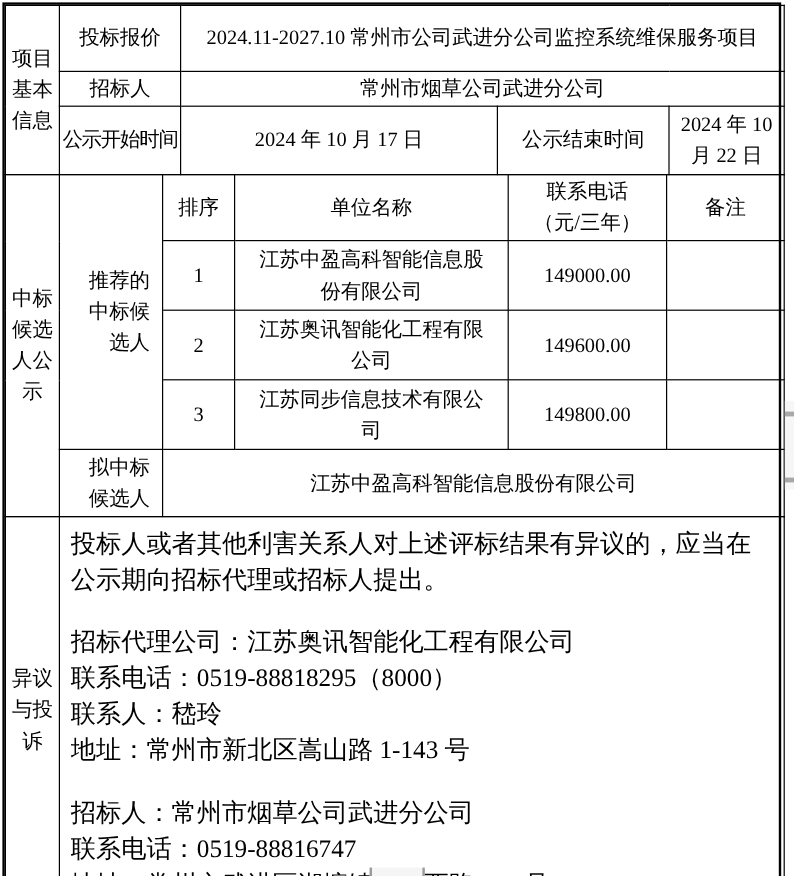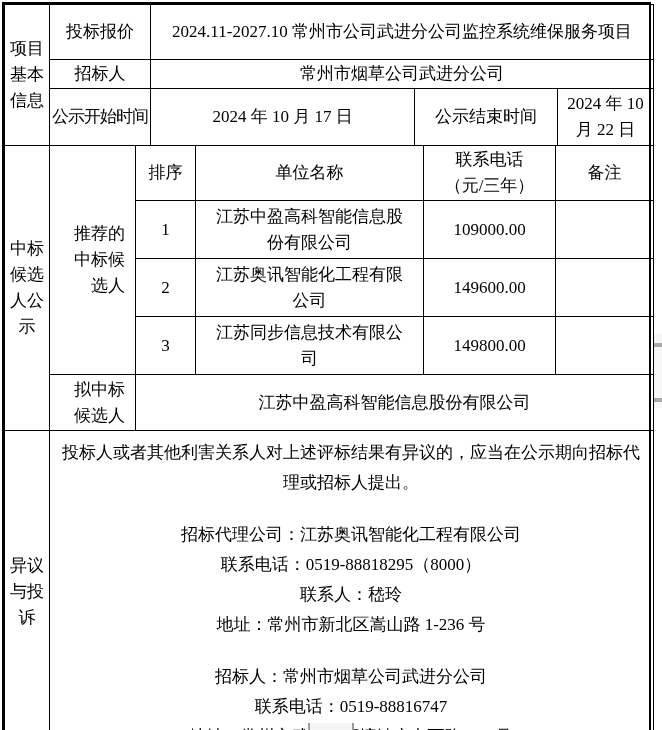--- a/index.html
+++ b/index.html
@@ -23,21 +23,21 @@
   .tight{white-space:nowrap;letter-spacing:-1px;padding:0;}
   .nowrap{white-space:nowrap;}
   .company{padding:0 15px;}
   .prewrap{white-space:pre-line;}
   
   .t1 .r1 td{height:52px;} .t1 .r2 td{height:26px;} .t1 .r3 td{height:54px;}
   .t2 .rh td{height:50px;} .t2 .rc td{height:55px;} .t2 .rp td{height:53px;}
   .t3 .ro td{height:308px;}
   
   .obj-cell{vertical-align:top;text-align:left;padding:7px 10px 0 9px;}
-  .obj-cell div{line-height:30px;font-size:17px;text-align:center;}
+  .obj-cell div{line-height:30px;font-size:21px;}
   .obj-gap{height:22px;}
   
   .right-strip{
     position:absolute;left:654px;top:334px;width:8px;height:74px;
     background:#f6f6f6;
   }
   .right-strip .tick{position:absolute;left:0;width:8px;height:4px;background:#a8a8a8;}
   .right-strip .tick.top{top:9px;}
   .right-strip .tick.bot{top:64px;}
   .bottom-thumb{
@@ -93,21 +93,21 @@
       <td rowspan="4" class="sub-label">推荐的中标候选人</td>
       <td class="nowrap">排序</td>
       <td class="nowrap">单位名称</td>
       <td><span class="prewrap">联系电话
 （元/三年）</span></td>
       <td class="nowrap">备注</td>
     </tr>
     <tr class="rc">
       <td>1</td>
       <td class="company">江苏中盈高科智能信息股份有限公司</td>
-      <td>109000.00</td>
+      <td>149000.00</td>
       <td></td>
     </tr>
     <tr class="rc">
       <td>2</td>
       <td class="company">江苏奥讯智能化工程有限公司</td>
       <td>149600.00</td>
       <td></td>
     </tr>
     <tr class="rc">
       <td>3</td>
@@ -129,21 +129,21 @@
     </colgroup>
     <tbody>
         <tr class="ro">
       <td class="side-label">异议与投诉</td>
       <td class="obj-cell">
         <div>投标人或者其他利害关系人对上述评标结果有异议的，应当在公示期向招标代理或招标人提出。</div>
         <div class="obj-gap"></div>
         <div>招标代理公司：江苏奥讯智能化工程有限公司</div>
         <div>联系电话：0519-88818295（8000）</div>
         <div>联系人：嵇玲</div>
-        <div>地址：常州市新北区嵩山路 1-236 号</div>
+        <div>地址：常州市新北区嵩山路 1-143 号</div>
         <div class="obj-gap"></div>
         <div>招标人：常州市烟草公司武进分公司</div>
         <div>联系电话：0519-88816747</div>
         <div>地址：常州市武进区湖塘镇广电西路 160 号</div>
       </td>
     </tr>
   </tbody>
     </table>
 </div>
 

